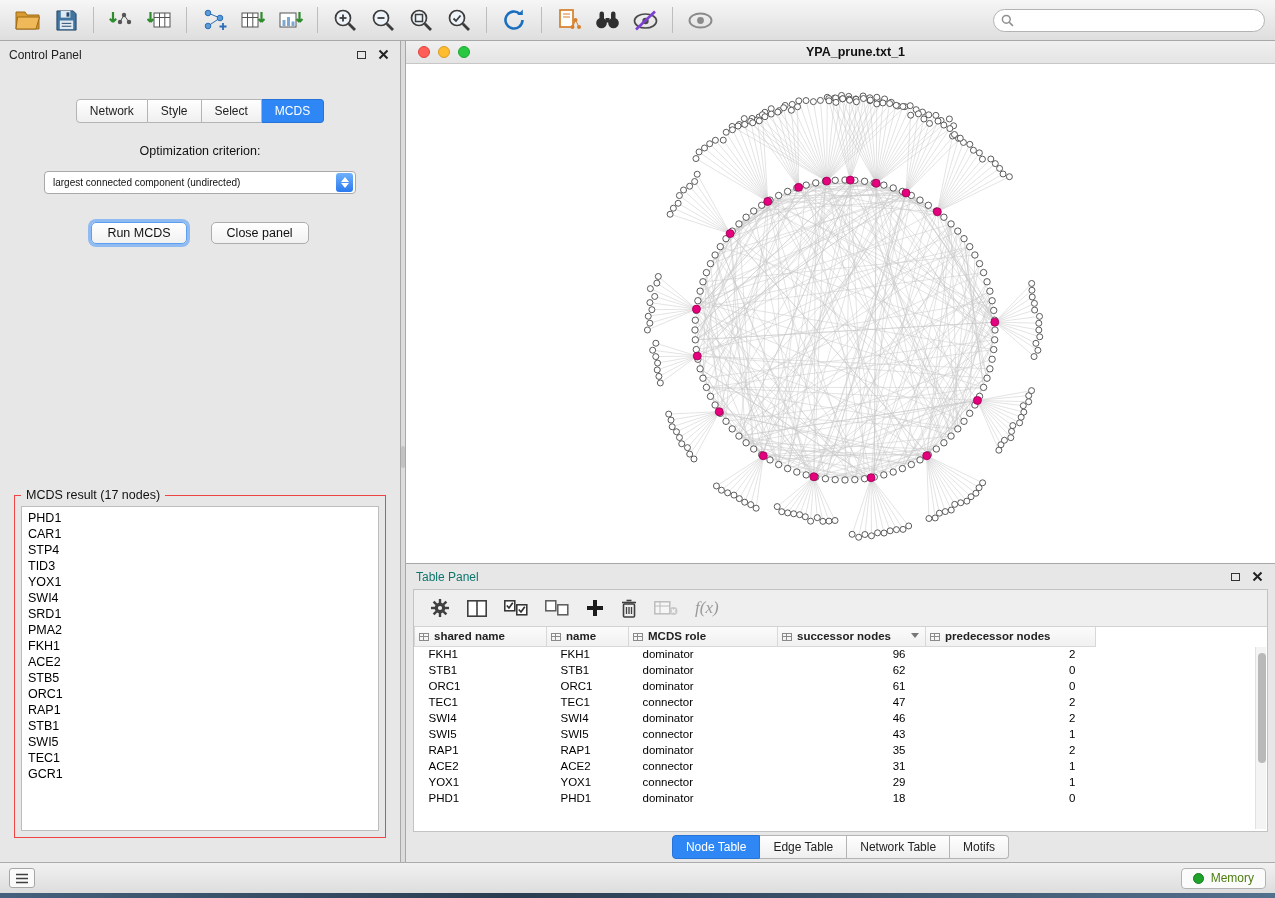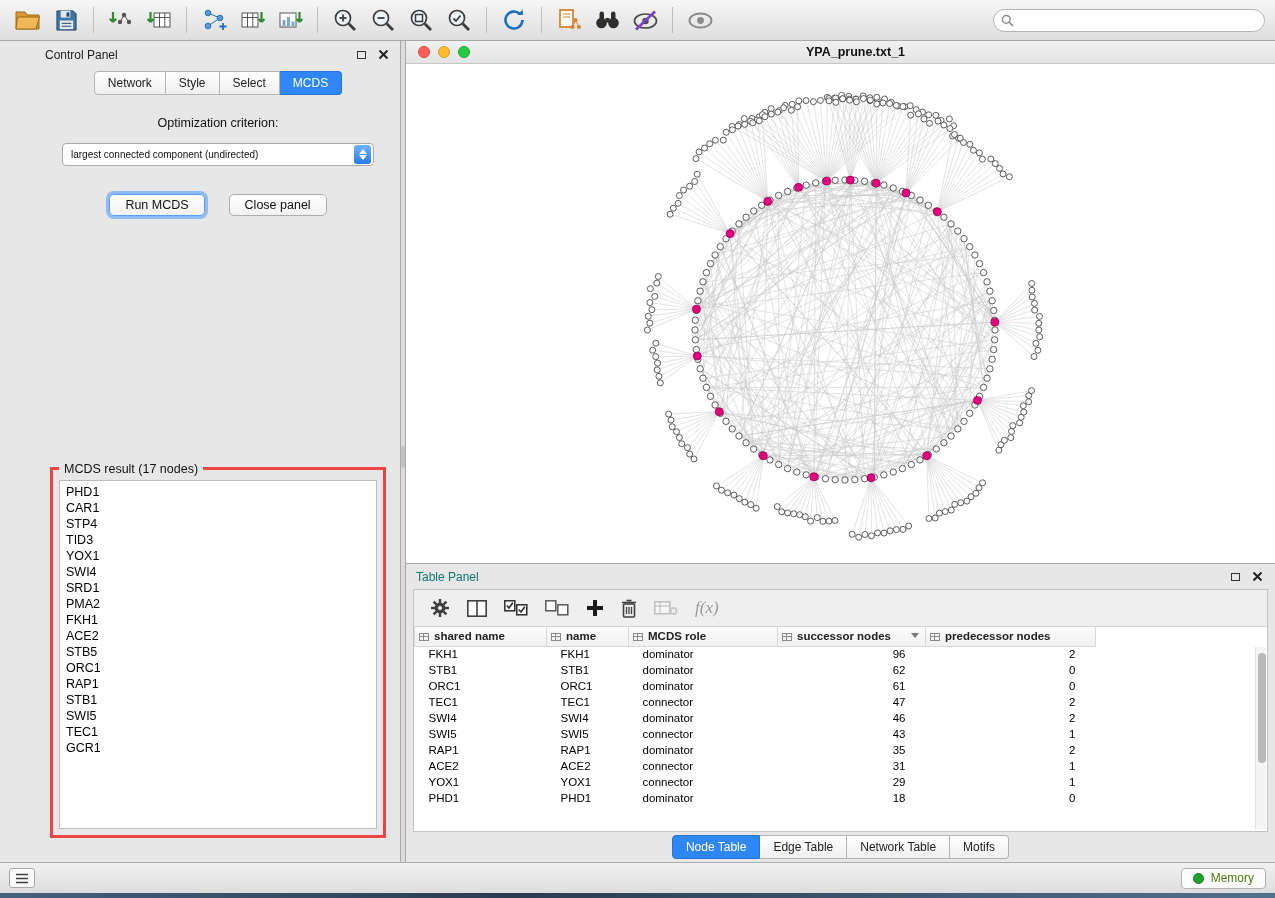--- a/index.html
+++ b/index.html
@@ -14,45 +14,45 @@
   .tool-sep { width:1px; height:26px; background:#bdbdbd; margin:0 7px; }
   .search-wrap { margin-left:auto; position:relative; }
   .search-wrap svg { position:absolute; left:8px; top:5px; }
   .search-input { width:272px; height:23px; border:1px solid #b3b3b3; border-radius:12px; background:#fff;
                   padding:0 10px 0 26px; font-size:12px; font-family:"Liberation Sans",sans-serif; outline:none; }
 
   
   .main { flex:1; display:flex; min-height:0; }
 
   
-  .control-panel { width:400px; flex:0 0 400px; background:#e7e7e7; display:flex; flex-direction:column;padding-left:36px; }
+  .control-panel { width:400px; flex:0 0 400px; background:#e7e7e7; display:flex; flex-direction:column; }
   .cp-header { height:27px; display:flex; align-items:center; padding:0 9px; font-size:12px; color:#222; }
   .cp-header .hdr-title { flex:1; }
   .win-ctrl { width:16px; height:16px; display:flex; align-items:center; justify-content:center; margin-left:6px; }
   .float-box { width:9px; height:8px; border:1.5px solid #333; display:inline-block; }
   .cp-tabs { display:flex; justify-content:center; margin-top:3px; }
   .cp-tab { padding:4px 13px; font-size:12px; color:#222; background:linear-gradient(#ffffff,#efefef);
-            border:1px solid #b4b4b4; border-left:none; cursor:default; }
+            border:1px solid #b4b4b4; border-left:none; cursor:default;margin-top:28px; }
   .cp-tab:first-child { border-left:1px solid #b4b4b4; border-radius:4px 0 0 4px; }
   .cp-tab:last-child { border-radius:0 4px 4px 0; }
   .cp-tab.active { background:#2f87f5; border-color:#2674d8; color:#fff; }
   .cp-content { text-align:center; padding-top:21px; height:372px; flex:0 0 auto; }
   .opt-label { font-size:12.5px; color:#111; }
   .criterion-select { width:312px; height:23px; margin:13px auto 0; display:flex; align-items:center;
                       background:#fff; border:1px solid #a9a9a9; border-radius:4px; position:relative; }
   .criterion-select .sel-text { flex:1; text-align:left; padding-left:8px; font-size:10px; color:#111;
                                 white-space:nowrap; overflow:hidden; }
   .sel-stepper { width:17px; height:19px; margin-right:2px; border-radius:3px;
                  background:linear-gradient(#6fb2fb,#2a79ef); display:flex; flex-direction:column;
                  align-items:center; justify-content:center; gap:1px; }
   .btn-row { margin-top:28px; display:flex; justify-content:center; gap:24px; }
   .cp-btn { font-size:12.5px; font-family:"Liberation Sans",sans-serif; color:#111; padding:3px 15px;
             background:linear-gradient(#ffffff,#f1f1f1); border:1px solid #adadad; border-radius:5px; cursor:default; }
   .cp-btn.focus-ring { box-shadow:0 0 0 3px rgba(73,151,252,0.55); border-color:#5c9ef0; }
-  .result-group { flex:1; margin:0 14px 24px; border:3px solid #ef4444; position:relative; padding:10px 6px 6px; }
+  .result-group { flex:1; margin:0 14px 24px; border:1px solid #ef4444; position:relative; padding:10px 6px 6px; }
   .result-legend { position:absolute; top:-8px; left:6px; background:#e7e7e7; padding:0 5px; font-size:12.5px; color:#111; }
   .result-list { width:100%; height:100%; background:#fff; border:1px solid #bdbdbd; overflow:hidden;
                  text-align:left; padding:3px 6px; font-size:12.5px; line-height:16px; color:#000; }
 
   
   .v-splitter { width:6px; flex:0 0 6px; background:#dcdcdc; border-left:1px solid #a8a8a8; border-right:1px solid #a8a8a8; position:relative; }
   .v-splitter .handle { position:absolute; top:405px; left:0; width:4px; height:22px; background:#c2c2c2; border-radius:2px; }
 
   
   .right-side { flex:1; display:flex; flex-direction:column; min-width:0; }

